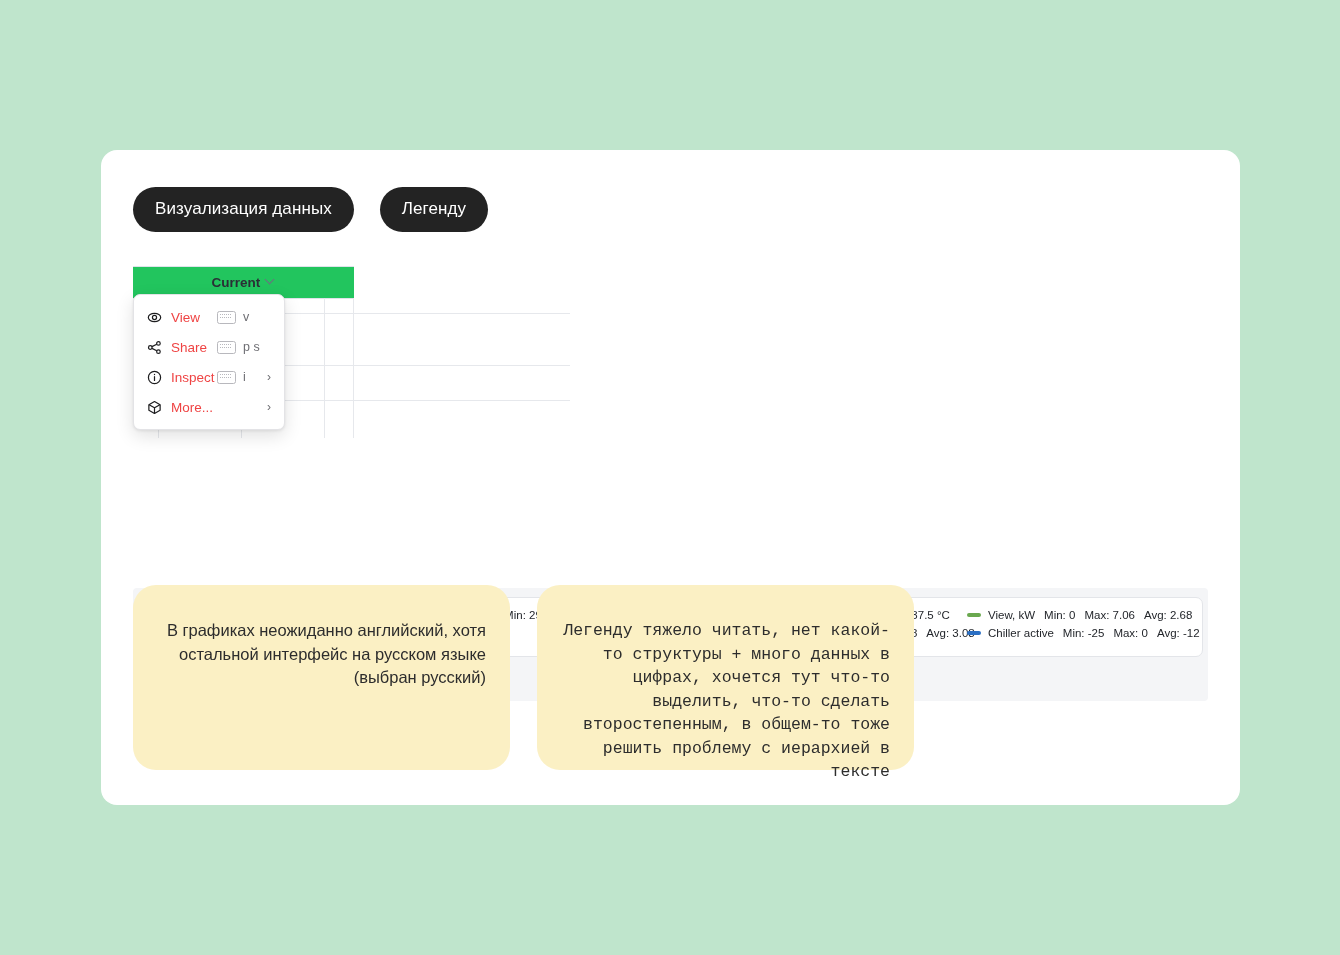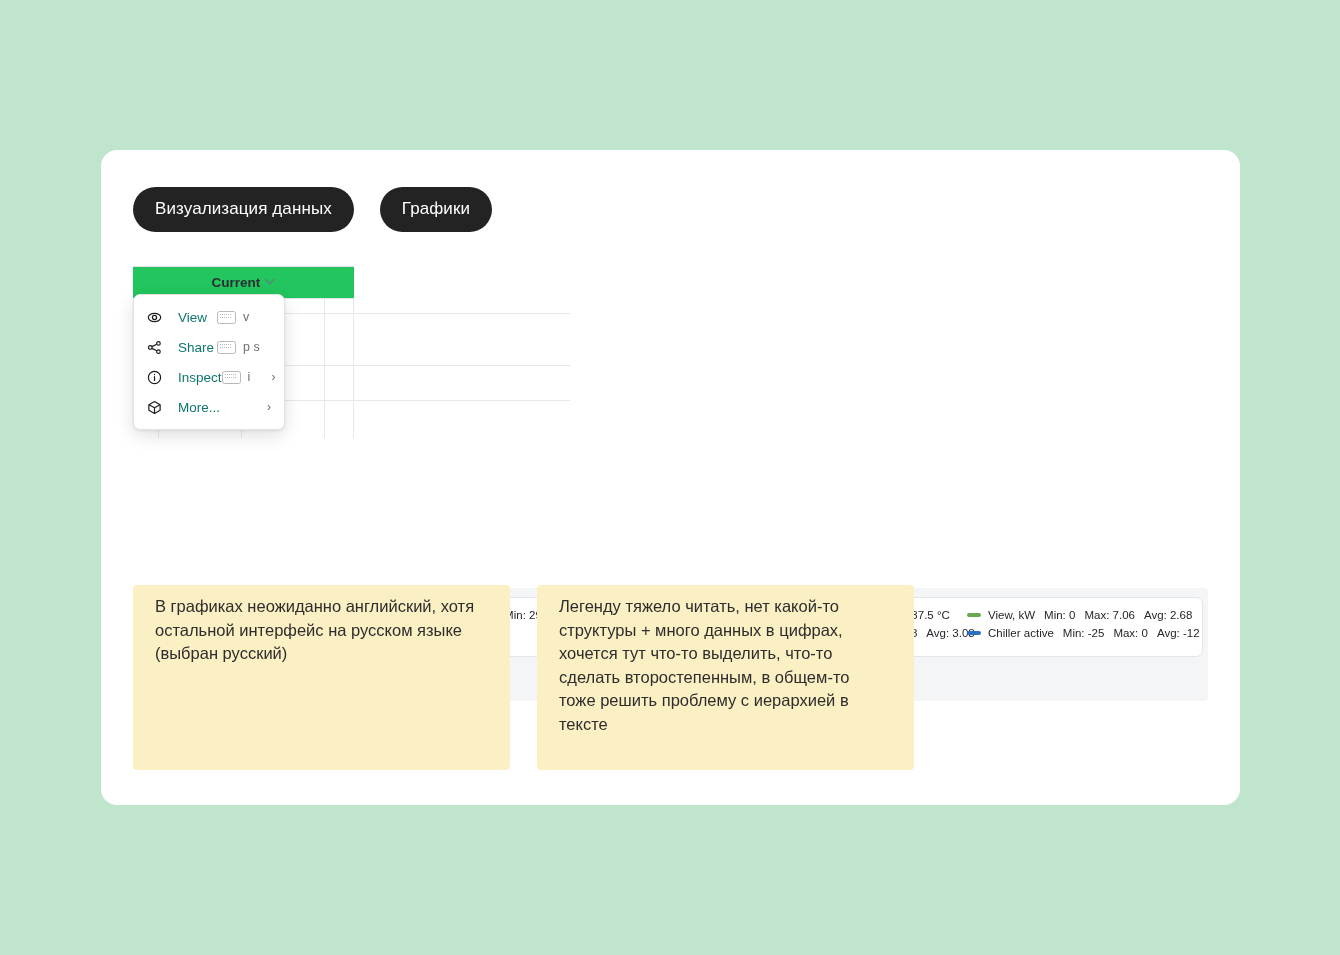--- a/index.html
+++ b/index.html
@@ -127,23 +127,23 @@
   .mi-icon {
     width: 16px;
     height: 16px;
     flex: 0 0 16px;
     display: flex;
     align-items: center;
     justify-content: center;
     color: #1d1d1f;
   }
   .mi-label {
-    margin-left: 16px;
+    margin-left: 9px;
     font-size: 13.5px;
-    color: #0f766e;
+    color: #ef4444;
     flex: 1 1 auto;
     white-space: nowrap;
   }
   .kb-chip {
     width: 17px;
     height: 11px;
     border: 1px solid #b8b8bd;
     border-radius: 2.5px;
     position: relative;
     flex: 0 0 17px;
@@ -241,42 +241,43 @@
     font-size: 11.5px;
     color: #23262b;
     margin-right: 9px;
   }
   .lg-stat:last-child { margin-right: 0; }
 
   
   .note {
     position: absolute;
     background: #fbf0c4;
-    border-radius: 4px;
-    padding: 10px 24px 24px 22px;
+    border-radius: 23px;
+    padding: 34px 24px 24px 22px;
     box-sizing: border-box;
+    text-align: right;
   }
   .note p {
     margin: 0;
     font-size: 16.5px;
     line-height: 23.5px;
     color: #2d2d2d;
   }
   .note p + p { margin-top: 23px; }
   #note-1 { left: 32px; top: 435px; width: 377px; height: 185px; }
-  #note-2 { left: 436px; top: 435px; width: 377px; height: 185px; }
+  #note-2 { left: 436px; top: 435px; width: 377px; height: 185px; font-family: Liberation Mono, monospace; }
 </style>
 </head>
 <body>
 
 <div class="page-card">
 
   <div class="pill-row">
     <div class="pill">Визуализация данных</div>
-    <div class="pill">Графики</div>
+    <div class="pill">Легенду</div>
   </div>
 
   <div class="chart-panel">
 
     <div class="col-header">
       <span class="col-header-label">Current</span>
       <span class="chev-down"></span>
     </div>
 
     <div class="grid-h" style="left:0px;  top:47px;  width:437px;"></div>

